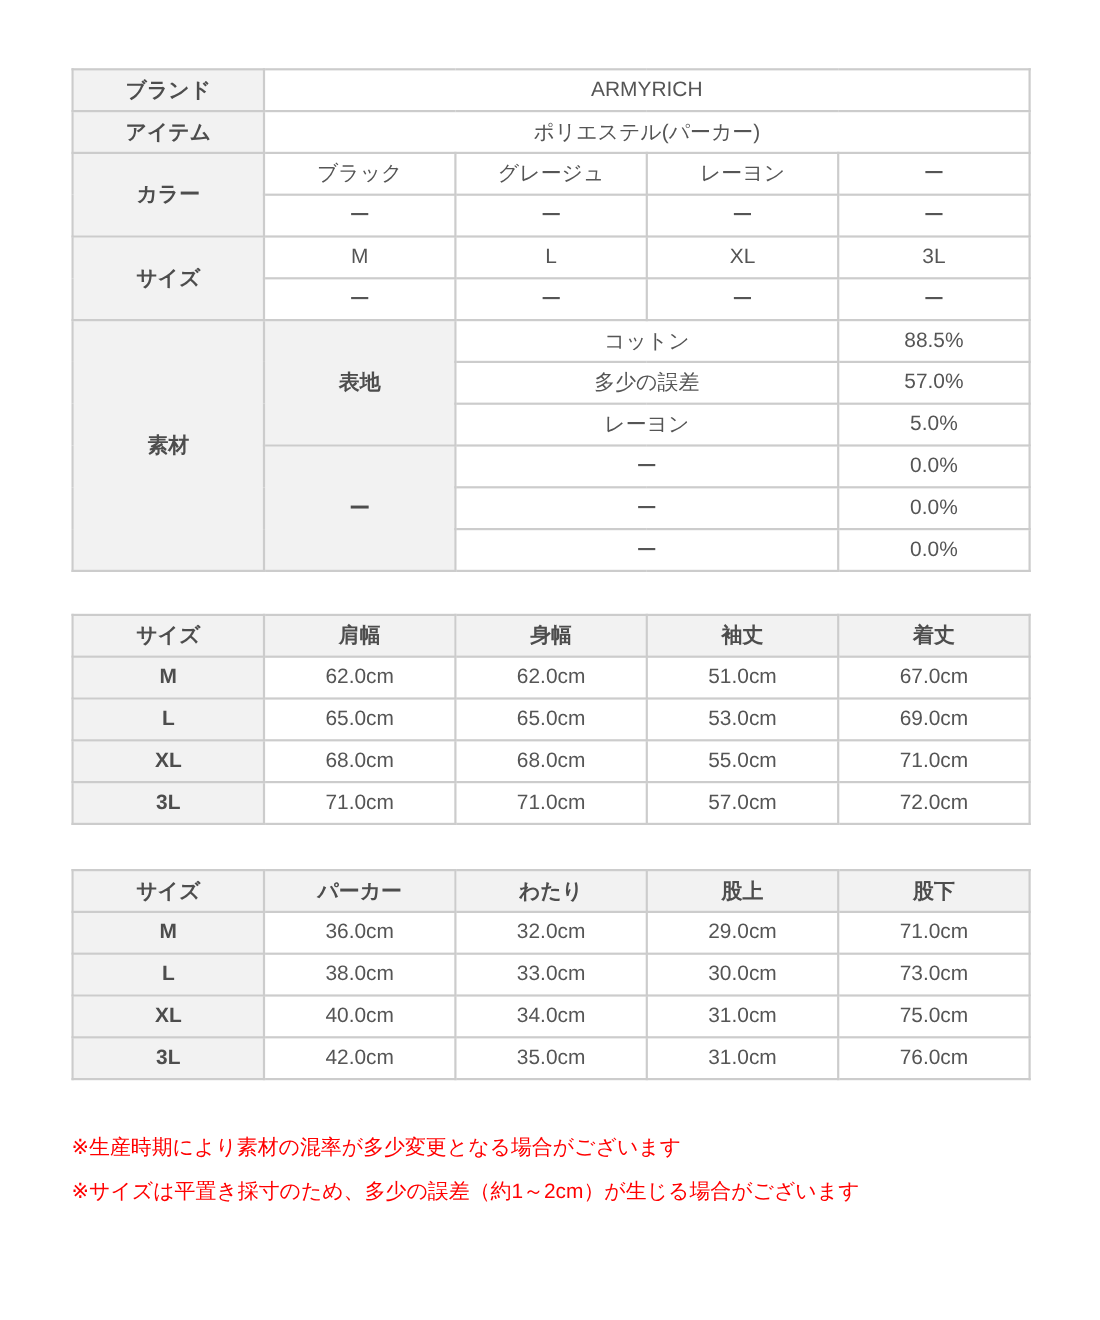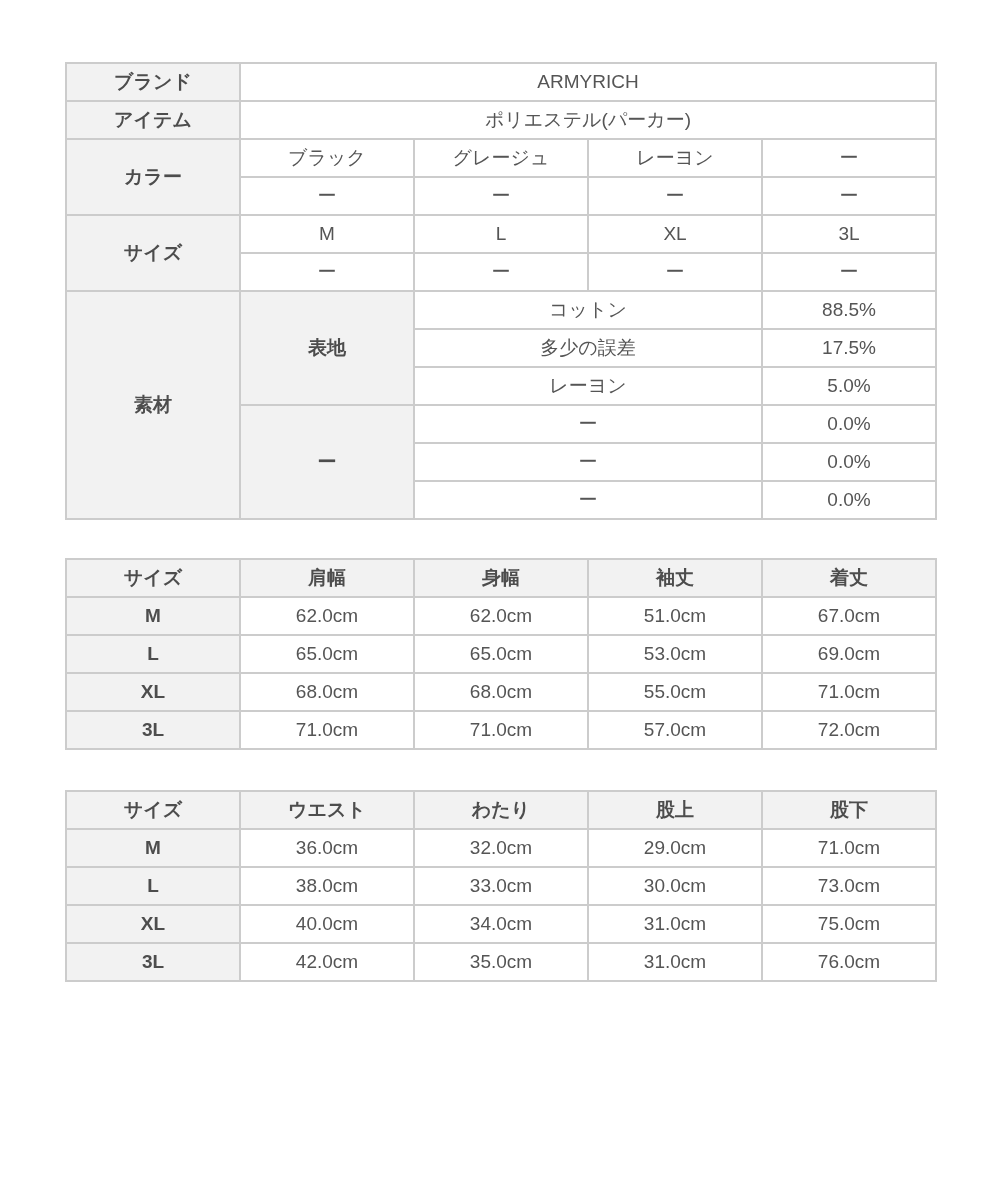--- a/index.html
+++ b/index.html
@@ -97,21 +97,21 @@
         <td>ー</td>
       </tr>
       <tr>
         <th rowspan="6">素材</th>
         <th rowspan="3">表地</th>
         <td colspan="2">コットン</td>
         <td>88.5%</td>
       </tr>
       <tr>
         <td colspan="2">多少の誤差</td>
-        <td>17.5%</td>
+        <td>57.0%</td>
       </tr>
       <tr>
         <td colspan="2">レーヨン</td>
         <td>5.0%</td>
       </tr>
       <tr>
         <th rowspan="3">ー</th>
         <td colspan="2">ー</td>
         <td>0.0%</td>
       </tr>
@@ -179,21 +179,21 @@
     <colgroup>
         <col>
         <col>
         <col>
         <col>
         <col>
       </colgroup>
     <thead>
       <tr>
         <th>サイズ</th>
-        <th>ウエスト</th>
+        <th>パーカー</th>
         <th>わたり</th>
         <th>股上</th>
         <th>股下</th>
       </tr>
     </thead>
     <tbody>
       <tr>
         <th>M</th>
         <td>36.0cm</td>
         <td>32.0cm</td>
@@ -217,14 +217,18 @@
       <tr>
         <th>3L</th>
         <td>42.0cm</td>
         <td>35.0cm</td>
         <td>31.0cm</td>
         <td>76.0cm</td>
       </tr>
     </tbody>
   </table>
 
+  <div class="notes">
+    <div class="note">※生産時期により素材の混率が多少変更となる場合がございます</div>
+    <div class="note">※サイズは平置き採寸のため、多少の誤差（約1～2cm）が生じる場合がございます</div>
+  </div>
 
 </div>
 
 </body></html>

